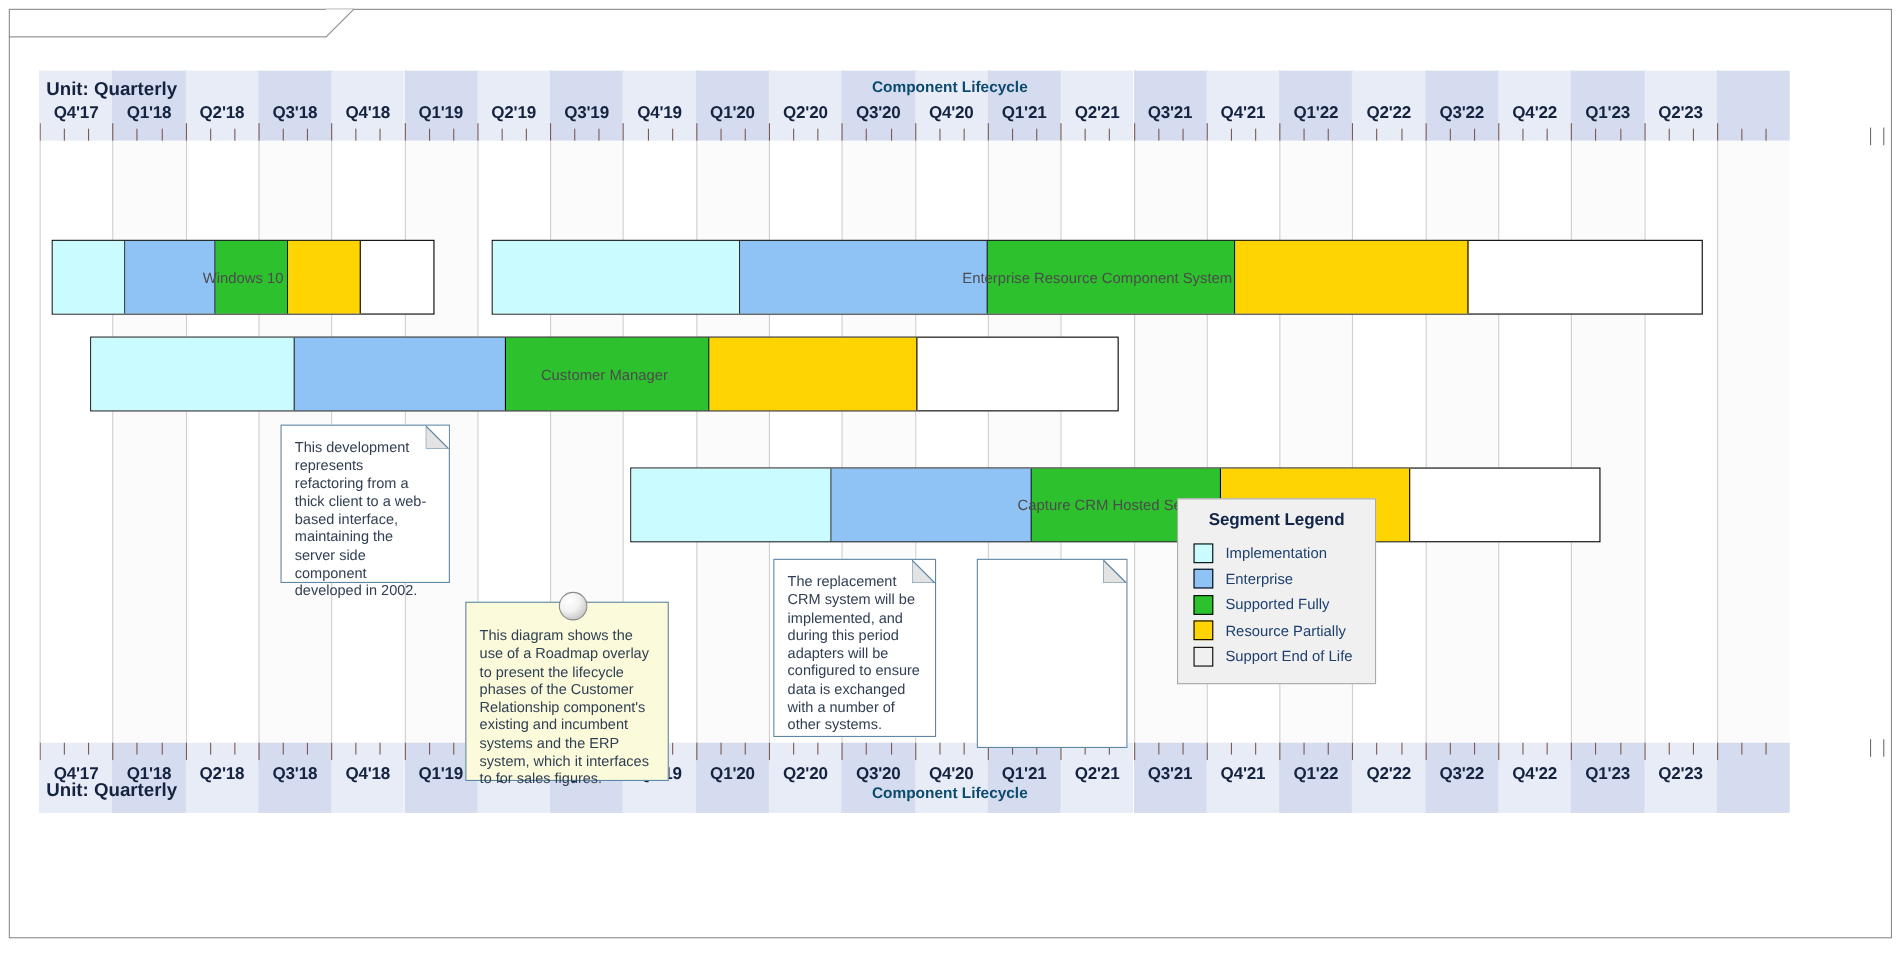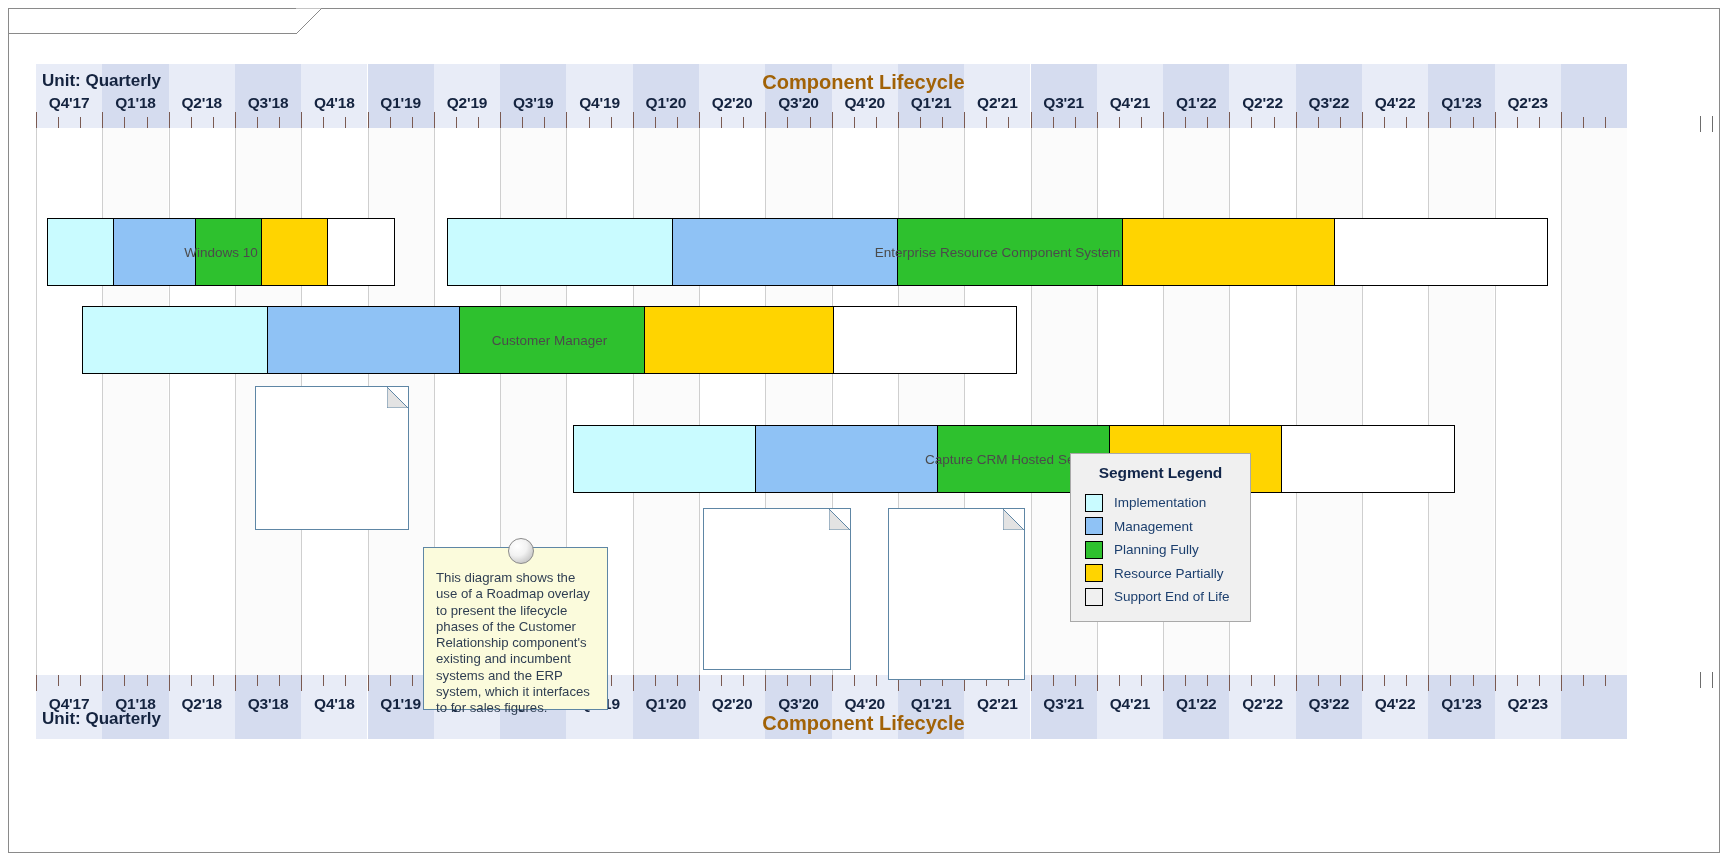--- a/index.html
+++ b/index.html
@@ -105,23 +105,23 @@
 
   .unit-label {
     position: absolute;
     font-size: 17px;
     font-weight: bold;
     color: #14233f;
     white-space: nowrap;
   }
   .comp-label {
     position: absolute;
-    font-size: 20px;
+    font-size: 14px;
     font-weight: bold;
-    color: #a16207;
+    color: #0c4a6e;
     white-space: nowrap;
     text-align: center;
   }
 
   
   .lifebar {
     position: absolute;
     height: 68px;
     display: flex;
     border: 1.6px solid #000000;
@@ -449,31 +449,33 @@
           <div class="seg" style="width: 20.6767%; background: rgb(143, 194, 245);"></div>
           <div class="seg" style="width: 19.5489%; background: rgb(46, 193, 46);"></div>
           <div class="seg" style="width: 19.5489%; background: rgb(255, 212, 0);"></div>
           <div class="seg" style="width: 19.5489%;"></div>
         </div>
         <div class="bar-title" style="left: 537px; top: 361px; width: 882px;">Capture CRM Hosted Service</div>
       </div>
 
     <div id="notes">
         <div class="note" style="left: 219px; top: 322px; width: 154px; height: 144px;">
+          <div class="note-text">This development represents refactoring from a thick client to a web-based interface, maintaining the server side component developed in 2002.</div>
           <svg class="fold-tri" viewBox="0 0 21 21">
             <polygon points="0,0 21,21 0,21" fill="#e3e3e3" stroke="#5e86a5" stroke-width="1"></polygon>
             <polygon points="0,0 21,0 21,21" fill="#ffffff"></polygon>
             <line x1="0" y1="0" x2="21" y2="21" stroke="#5e86a5" stroke-width="1"></line>
           </svg>
         </div>
         <div class="note-yellow" style="left: 387px; top: 483px; width: 185px; height: 163px;">
           <div class="note-text">This diagram shows the use of a Roadmap overlay to present the lifecycle phases of the Customer Relationship component's existing and incumbent systems and the ERP system, which it interfaces to for sales figures.</div>
         </div>
         <div class="pin" style="left: 471.5px; top: 474px;"></div>
         <div class="note" style="left: 667px; top: 444px; width: 148px; height: 162px;">
+          <div class="note-text">The replacement CRM system will be implemented, and during this period adapters will be configured to ensure data is exchanged with a number of other systems.</div>
           <svg class="fold-tri" viewBox="0 0 21 21">
             <polygon points="0,0 21,21 0,21" fill="#e3e3e3" stroke="#5e86a5" stroke-width="1"></polygon>
             <polygon points="0,0 21,0 21,21" fill="#ffffff"></polygon>
             <line x1="0" y1="0" x2="21" y2="21" stroke="#5e86a5" stroke-width="1"></line>
           </svg>
         </div>
         <div class="note" style="left: 852px; top: 444px; width: 137px; height: 172px;">
           <svg class="fold-tri" viewBox="0 0 21 21">
             <polygon points="0,0 21,21 0,21" fill="#e3e3e3" stroke="#5e86a5" stroke-width="1"></polygon>
             <polygon points="0,0 21,0 21,21" fill="#ffffff"></polygon>
@@ -484,25 +486,25 @@
 
     <div id="legend" style="left:1034px; top:389px; width:181px;">
       <div id="legend-title">Segment Legend</div>
       <div id="legend-rows">
           <div class="leg-row">
             <div class="leg-swatch" style="background: rgb(201, 251, 255);"></div>
             <div class="leg-label">Implementation</div>
           </div>
           <div class="leg-row">
             <div class="leg-swatch" style="background: rgb(143, 194, 245);"></div>
-            <div class="leg-label">Management</div>
+            <div class="leg-label">Enterprise</div>
           </div>
           <div class="leg-row">
             <div class="leg-swatch" style="background: rgb(46, 193, 46);"></div>
-            <div class="leg-label">Planning Fully</div>
+            <div class="leg-label">Supported Fully</div>
           </div>
           <div class="leg-row">
             <div class="leg-swatch" style="background: rgb(255, 212, 0);"></div>
             <div class="leg-label">Resource Partially</div>
           </div>
           <div class="leg-row">
             <div class="leg-swatch"></div>
             <div class="leg-label">Support End of Life</div>
           </div>
         </div>

